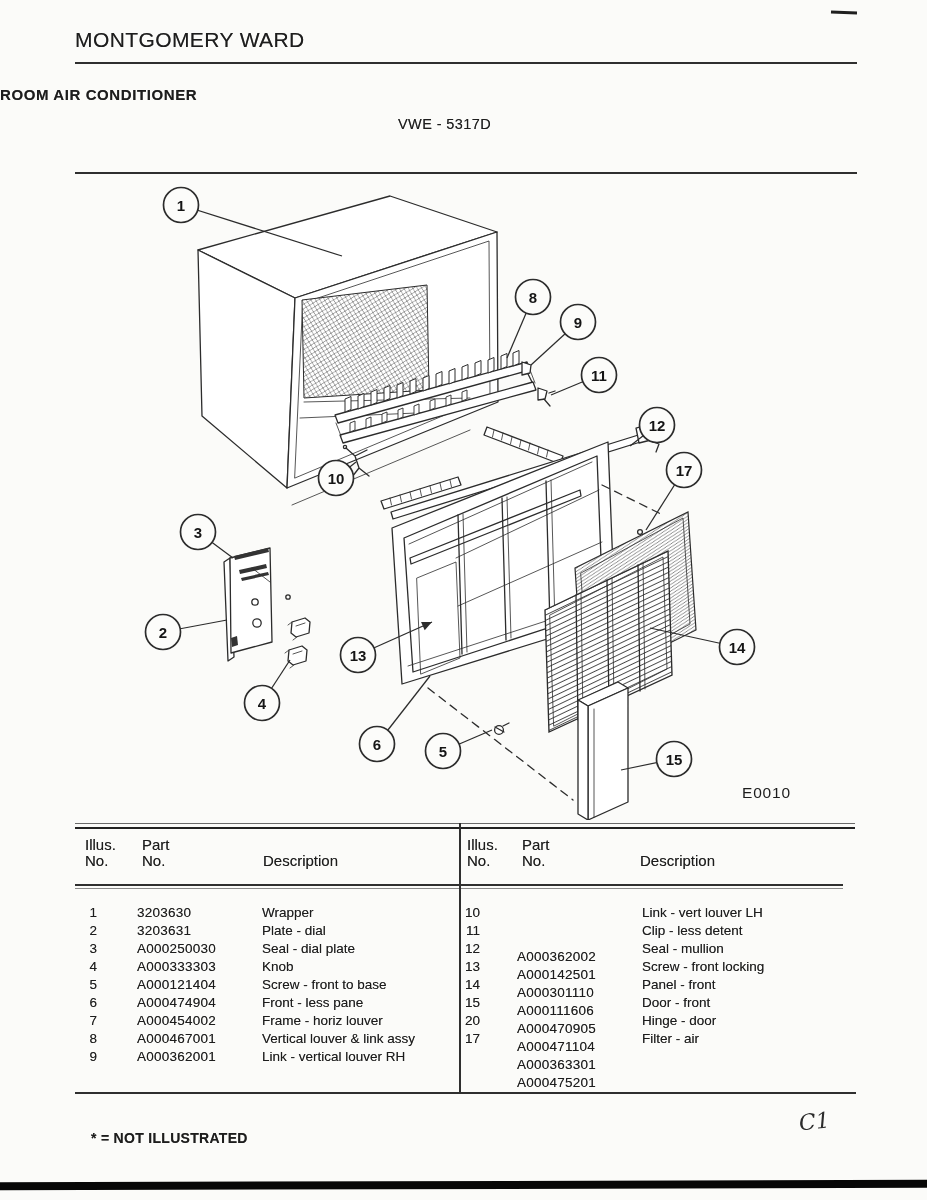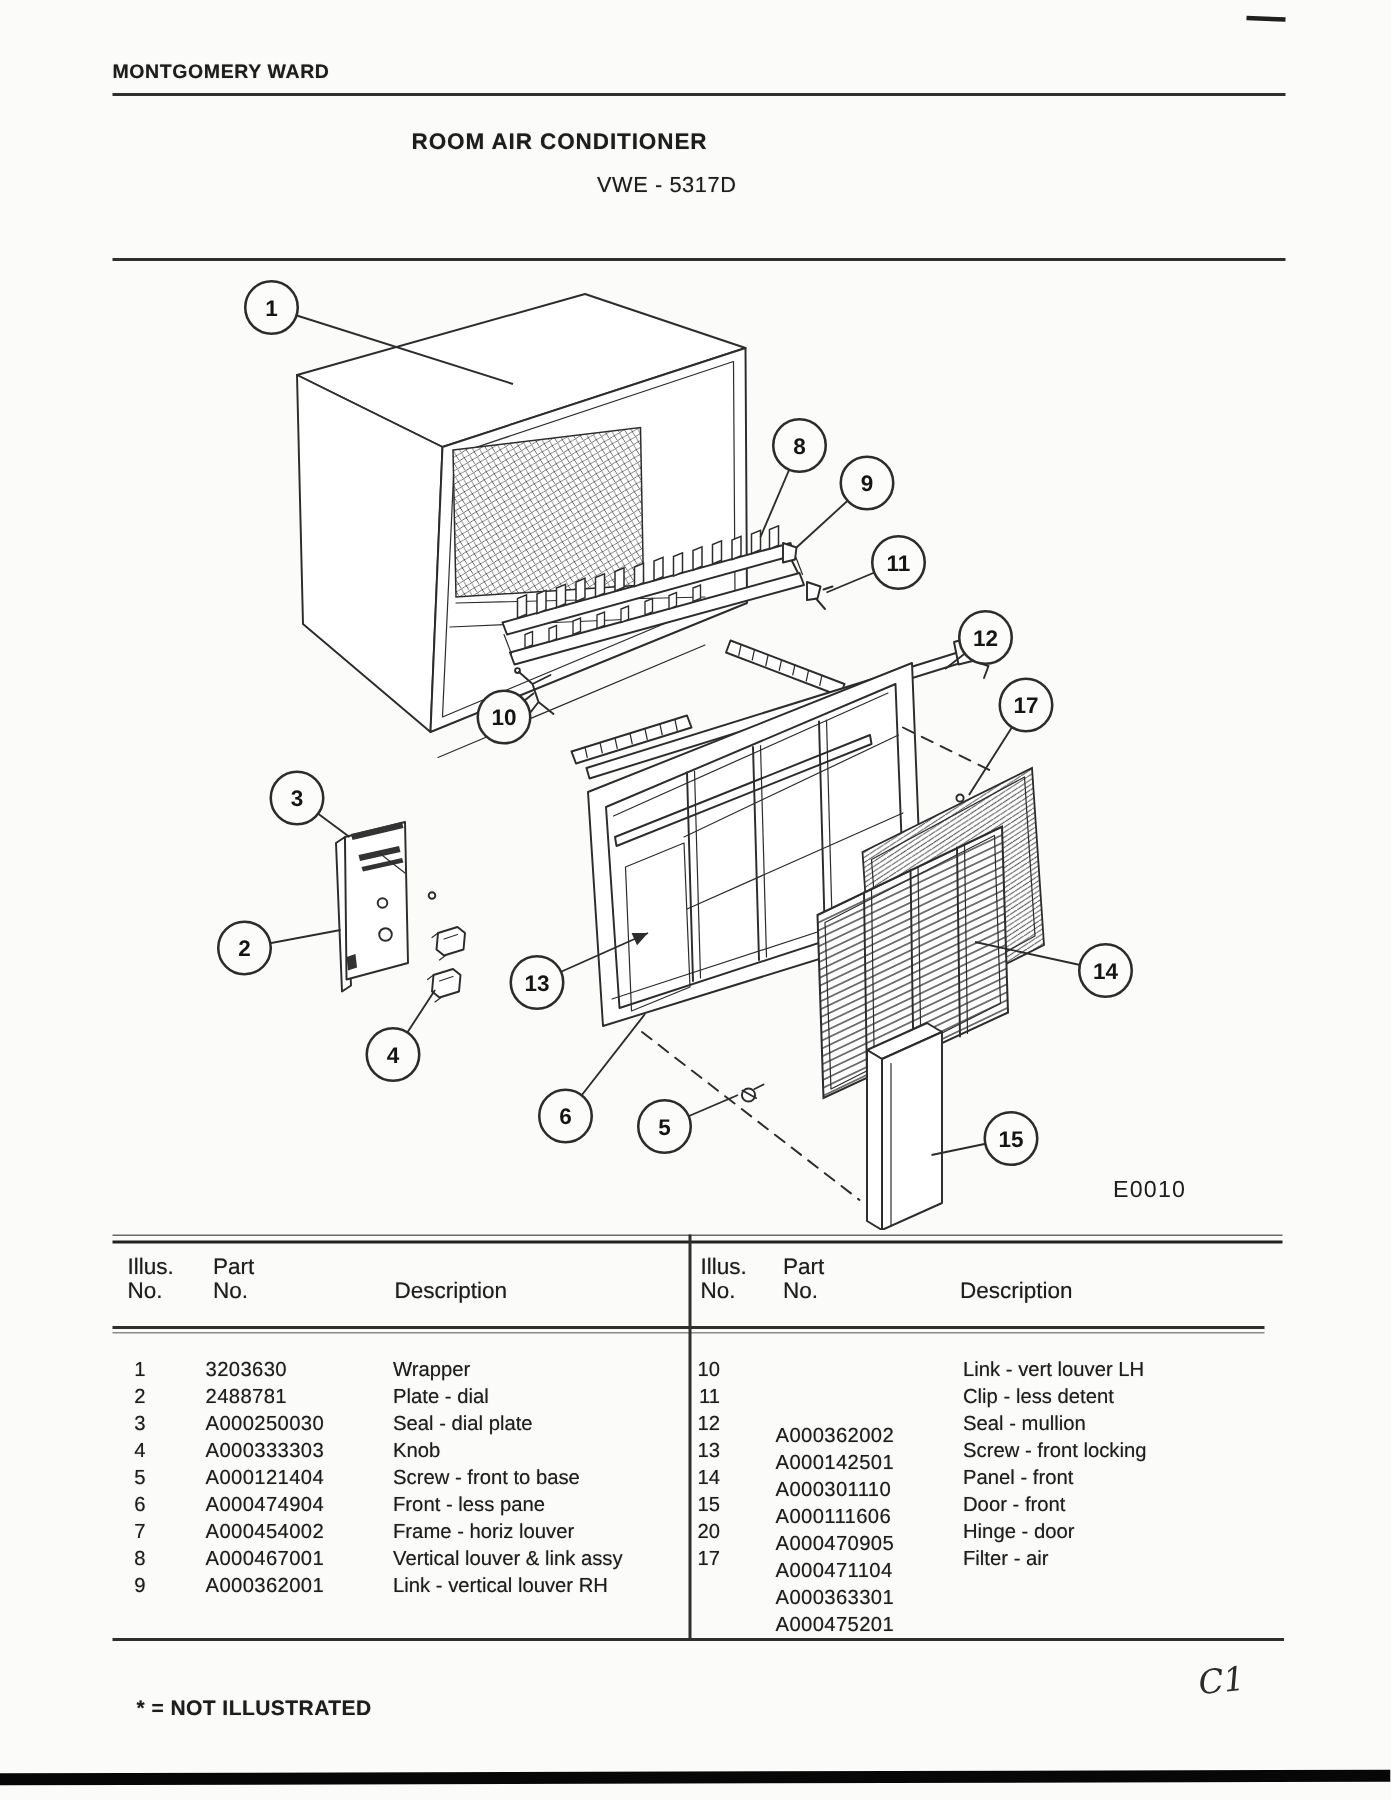--- a/index.html
+++ b/index.html
@@ -7,27 +7,27 @@
     width:927px;height:1200px;
     background:#fbfbf9;
     font-family:"Liberation Sans","DejaVu Sans",sans-serif;
     color:#1d1d1d;
     position:relative;
     overflow:hidden;
   }
   .page{position:absolute;inset:0;}
   .scantext{text-shadow:0 0 .6px rgba(30,30,30,.55);}
   .brand{
-    position:absolute;left:75px;top:40px;
-    font-size:13px;font-weight:700;letter-spacing:.4px;
+    position:absolute;left:75px;top:28px;
+    font-size:21px;font-weight:400;letter-spacing:.4px;
   }
   .rule{position:absolute;background:#2f2f2f;}
   .doc-title{
     position:absolute;left:0;top:86px;width:746px;
-    text-align:center;font-size:15px;font-weight:600;letter-spacing:.6px;
+    font-size:15px;font-weight:600;letter-spacing:.6px;
   }
   .doc-model{
     position:absolute;left:0;top:116px;width:889px;
     text-align:center;font-size:14.5px;font-weight:500;letter-spacing:.4px;
   }
   svg.diagram{position:absolute;left:0;top:160px;}
   .art{stroke:#2c2c2c;stroke-width:1.3;fill:none;stroke-linejoin:round;stroke-linecap:round;}
   .art-f{stroke:#2c2c2c;stroke-width:1.3;fill:#fff;stroke-linejoin:round;}
   .thin{stroke-width:.8;}
   .dark{fill:#333;stroke:none;}
@@ -288,21 +288,21 @@
   <span class="thead scantext" style="left:640px;top:852px;">Description</span>
 
   <div class="rows rows-left scantext" id="rows-left">
       <div class="prow">
         <span class="c-illus">1</span>
         <span class="c-part">3203630</span>
         <span class="c-desc">Wrapper</span>
       </div>
       <div class="prow">
         <span class="c-illus">2</span>
-        <span class="c-part">2488781</span>
+        <span class="c-part">3203631</span>
         <span class="c-desc">Plate - dial</span>
       </div>
       <div class="prow">
         <span class="c-illus">3</span>
         <span class="c-part">A000250030</span>
         <span class="c-desc">Seal - dial plate</span>
       </div>
       <div class="prow">
         <span class="c-illus">4</span>
         <span class="c-part">A000333303</span>

